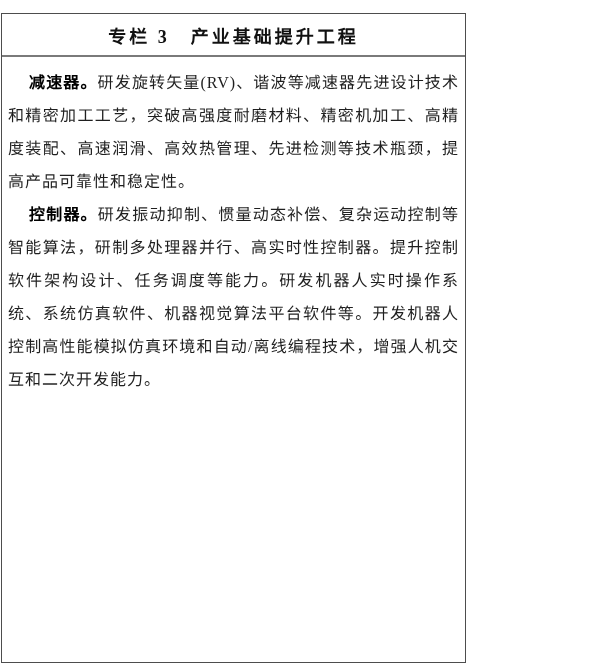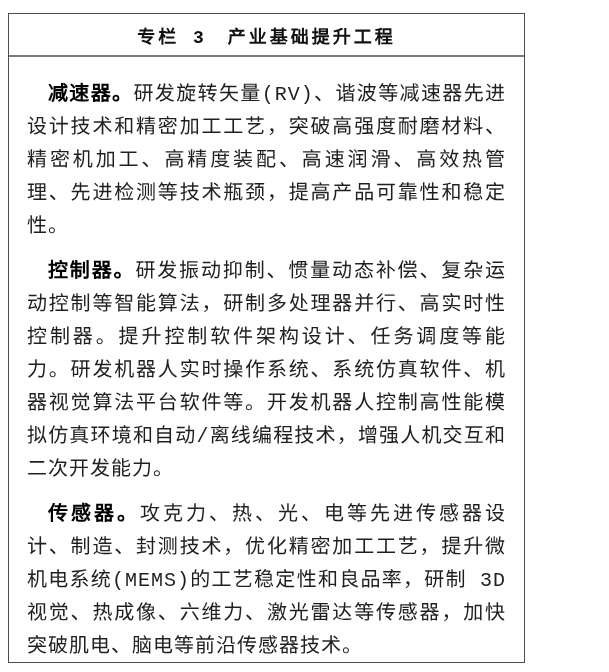--- a/index.html
+++ b/index.html
@@ -10,49 +10,48 @@
   body {
     width: 609px;
     height: 672px;
     position: relative;
     overflow: hidden;
     font-family: "Liberation Serif", "DejaVu Serif", serif;
     color: #1f1f1f;
   }
   .callout-box {
     position: absolute;
-    left: 8px;
+    left: 1px;
     top: 13px;
-    width: 517px;
+    width: 465px;
     height: 650px;
     border: 1.5px solid #4d4d4d;
     box-sizing: border-box;
     background: #ffffff;
-    font-family: Liberation Mono, monospace;
   }
   .box-header {
     height: 41px;
     border-bottom: 2px solid #7a7a7a;
     display: flex;
     align-items: center;
     justify-content: center;
   }
   .box-title {
     font-size: 18px;
     font-weight: bold;
     letter-spacing: 3px;
     color: #111111;
     white-space: pre;
   }
   .box-body {
     padding: 9px 6px 0 6px;
   }
   .box-body p {
-    margin: 12px;
-    font-size: 20px;
+    margin: 0;
+    font-size: 16px;
     line-height: 33px;
     letter-spacing: 1px;
     text-align: justify;
     text-align-last: left;
     text-indent: 21px;
     color: #1f1f1f;
   }
   .box-body p b {
     font-weight: bold;
     color: #000000;
@@ -61,15 +60,14 @@
 </head>
 <body>
 
 <div class="callout-box">
   <div class="box-header">
     <span class="box-title">专栏 3　产业基础提升工程</span>
   </div>
   <div class="box-body">
     <p><b>减速器。</b><span>研发旋转矢量(RV)、谐波等减速器先进设计技术和精密加工工艺，突破高强度耐磨材料、精密机加工、高精度装配、高速润滑、高效热管理、先进检测等技术瓶颈，提高产品可靠性和稳定性。</span></p>
     <p><b>控制器。</b><span>研发振动抑制、惯量动态补偿、复杂运动控制等智能算法，研制多处理器并行、高实时性控制器。提升控制软件架构设计、任务调度等能力。研发机器人实时操作系统、系统仿真软件、机器视觉算法平台软件等。开发机器人控制高性能模拟仿真环境和自动/离线编程技术，增强人机交互和二次开发能力。</span></p>
-    <p><b>传感器。</b><span>攻克力、热、光、电等先进传感器设计、制造、封测技术，优化精密加工工艺，提升微机电系统(MEMS)的工艺稳定性和良品率，研制 3D 视觉、热成像、六维力、激光雷达等传感器，加快突破肌电、脑电等前沿传感器技术。</span></p>
   </div>
 </div>
 
 </body></html>

